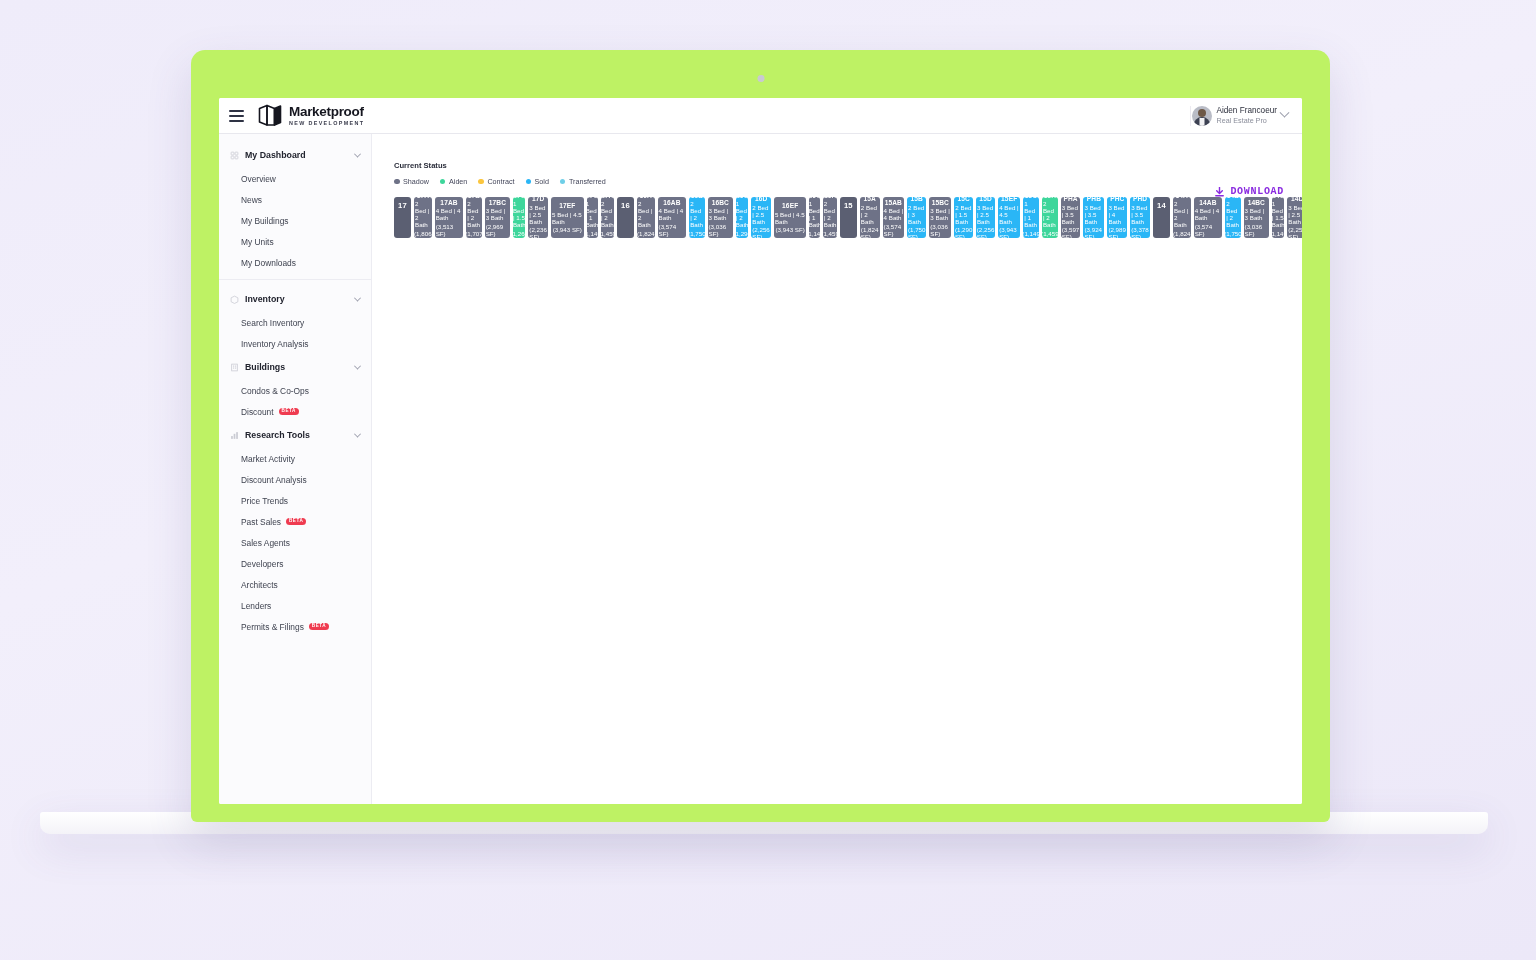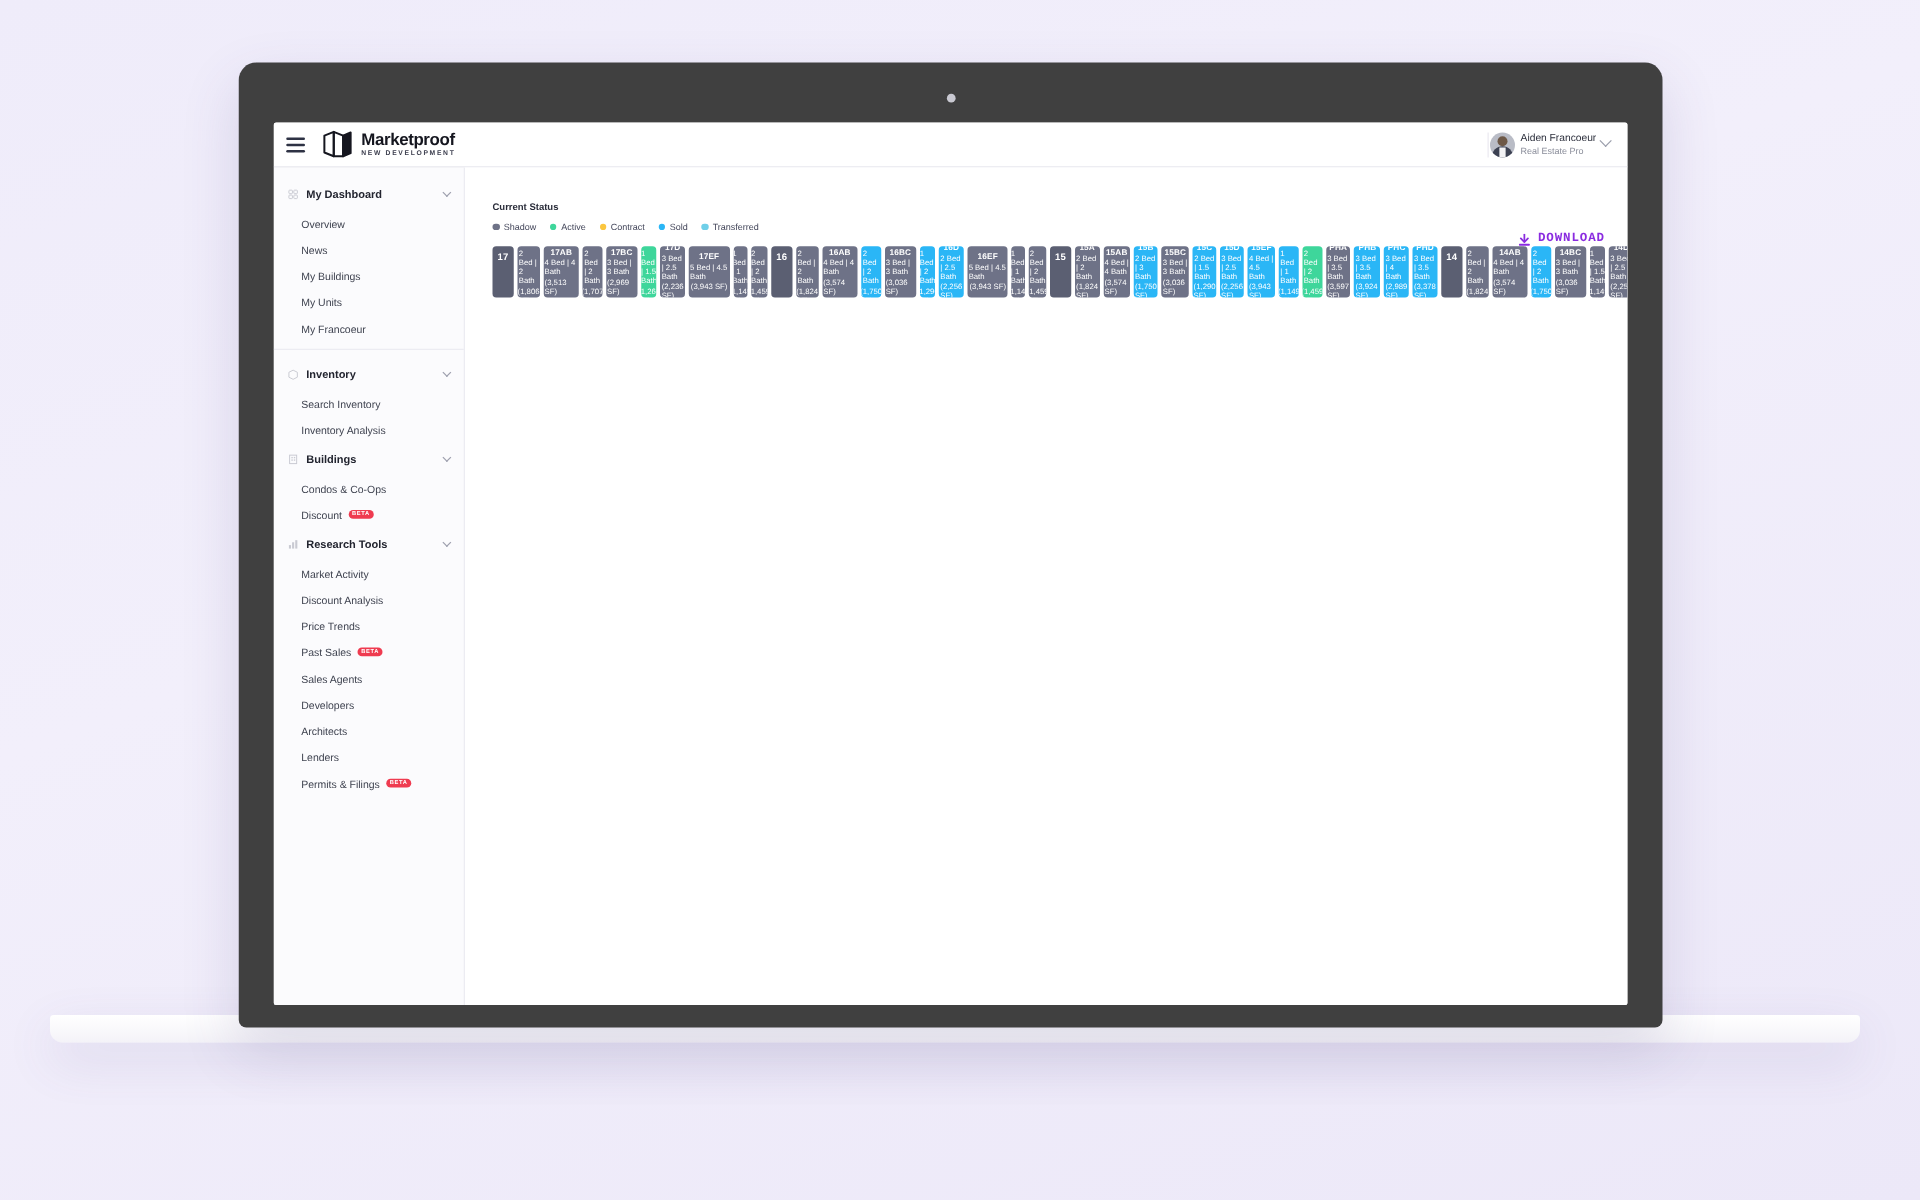--- a/index.html
+++ b/index.html
@@ -9,21 +9,21 @@
     font-family: "Liberation Sans", sans-serif;
   }
   body {
     background: linear-gradient(160deg,#efecfa 0%,#f2effb 40%,#ece8f8 100%);
     position: relative;
   }
 
   
   #laptop-frame {
     position: absolute; left: 191px; top: 50px; width: 1139px; height: 772px;
-    background: #404040;
+    background: #bef264;
     border-radius: 14px 14px 6px 6px;
     box-shadow: 0 18px 46px rgba(80,70,130,.16);
     padding: 48px 28px 18px 28px;
   }
   #camera-dot {
     position: absolute; left: 50%; top: 25px; transform: translateX(-50%);
     width: 7px; height: 7px; border-radius: 50%; background: #c9c9d2;
   }
   #laptop-base {
     position: absolute; left: 40px; top: 812px; width: 1448px; height: 22px;
@@ -219,21 +219,21 @@
             <div class="nav-item">
               <span>News</span>
             </div>
             <div class="nav-item">
               <span>My Buildings</span>
             </div>
             <div class="nav-item">
               <span>My Units</span>
             </div>
             <div class="nav-item">
-              <span>My Francoeur</span>
+              <span>My Downloads</span>
             </div>
             <div class="nav-sep"></div>
             <div class="nav-group-head">
               <svg class="gicon" viewBox="0 0 16 16">
                 <path d="M2 5 L8 2 L14 5 L14 12 L8 15 L2 12 Z" fill="none" stroke="#8e90a0" stroke-width="1.4" stroke-linejoin="round"></path>
               </svg>
               <span>Inventory</span>
               <span class="caret"></span>
             </div>
             <div class="nav-item">
@@ -307,21 +307,21 @@
         <div id="status-row">
           <div>
             <div id="status-label">Current Status</div>
             <div id="legend">
                 <div class="legend-item">
                   <span class="legend-dot" style="background:#6e7287"></span>
                   <span>Shadow</span>
                 </div>
                 <div class="legend-item">
                   <span class="legend-dot" style="background:#3ed69b"></span>
-                  <span>Active</span>
+                  <span>Aiden</span>
                 </div>
                 <div class="legend-item">
                   <span class="legend-dot" style="background:#fbc63f"></span>
                   <span>Contract</span>
                 </div>
                 <div class="legend-item">
                   <span class="legend-dot" style="background:#2ab6f6"></span>
                   <span>Sold</span>
                 </div>
                 <div class="legend-item">

